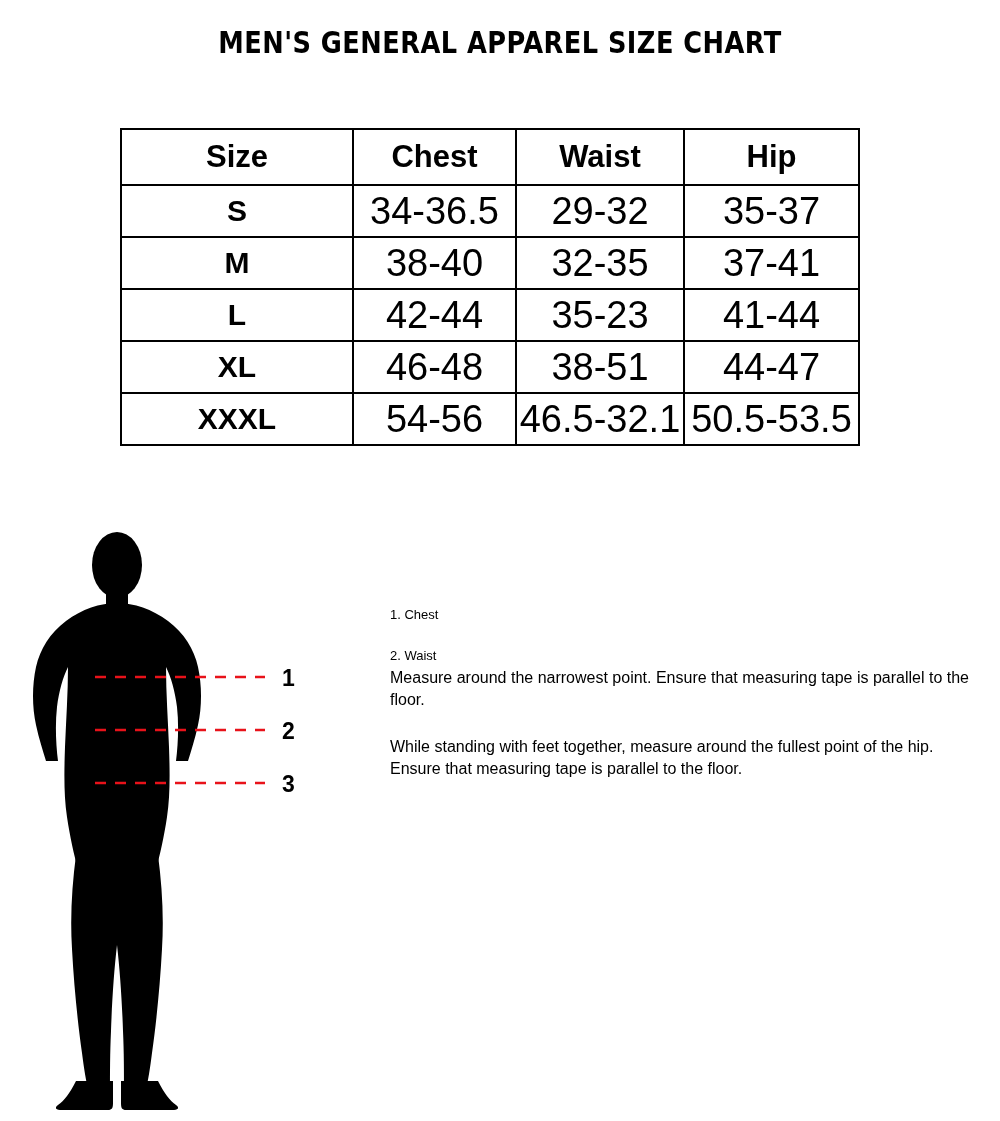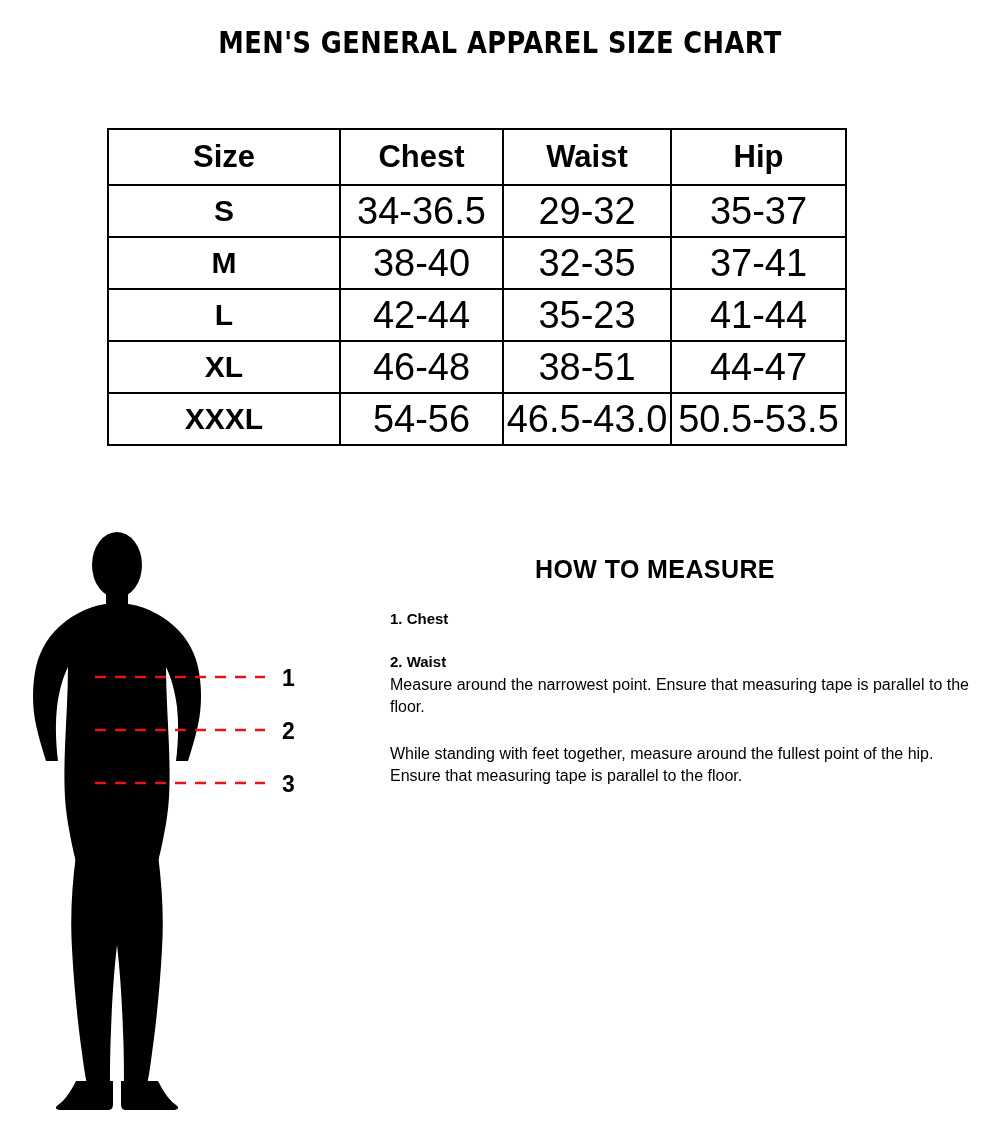--- a/index.html
+++ b/index.html
@@ -28,21 +28,21 @@
     font-size: 31px;
     letter-spacing: 0.5px;
     font-stretch: condensed;
     transform: scaleX(0.92);
   }
 
   
   .size-table {
     position: absolute;
     top: 128px;
-    left: 107px;
+    left: 120px;
     width: 738px;
     border-collapse: collapse;
     table-layout: fixed;
   }
   .size-table td, .size-table th {
     border: 2px solid #000;
     text-align: center;
     font-weight: bold;
     font-size: 30px;
     height: 50px;
@@ -90,22 +90,22 @@
     text-align: center;
     width: 470px;
     margin-left: 30px;
     letter-spacing: 0.4px;
   }
   .howto-block {
     margin-top: 26px;
   }
   .howto-block:first-of-type { margin-top: 52px; }
   .howto-head {
-    font-weight: bold;
-    font-size: 15px;
+    font-weight: normal;
+    font-size: 13px;
     margin-bottom: 4px;
   }
   .howto-body {
     font-size: 16px;
     line-height: 1.35;
     max-width: 590px;
   }
 </style>
 </head>
 <body>
@@ -148,21 +148,21 @@
     </tr>
     <tr>
       <td class="lbl">XL</td>
       <td class="val">46-48</td>
       <td class="val">38-51</td>
       <td class="val">44-47</td>
     </tr>
     <tr>
       <td class="lbl">XXXL</td>
       <td class="val">54-56</td>
-      <td class="val">46.5-43.0</td>
+      <td class="val">46.5-32.1</td>
       <td class="val">50.5-53.5</td>
     </tr>
   </tbody>
 </table>
 
 <div class="figure-wrap">
   <svg width="350" height="585" viewBox="0 0 350 585" xmlns="http://www.w3.org/2000/svg">
     <g>
 
       <ellipse cx="107" cy="40" rx="25" ry="33" fill="#000000"></ellipse>
@@ -224,21 +224,20 @@
       <line x1="85" y1="258" x2="255" y2="258" stroke="#e8121a" stroke-width="2.6" stroke-dasharray="11 9"></line>
     </g>
 
     <text x="272" y="161" font-family="Liberation Sans, sans-serif" font-size="23" font-weight="bold" fill="#000000">1</text>
     <text x="272" y="214" font-family="Liberation Sans, sans-serif" font-size="23" font-weight="bold" fill="#000000">2</text>
     <text x="272" y="267" font-family="Liberation Sans, sans-serif" font-size="23" font-weight="bold" fill="#000000">3</text>
   </svg>
 </div>
 
 <div class="howto">
-  <div class="howto-title">HOW TO MEASURE</div>
 
   <div class="howto-block">
     <div class="howto-head">1. Chest</div>
   </div>
 
   <div class="howto-block">
     <div class="howto-head">2. Waist</div>
     <div class="howto-body">Measure around the narrowest point. Ensure that measuring tape is parallel to the floor.</div>
   </div>
 

